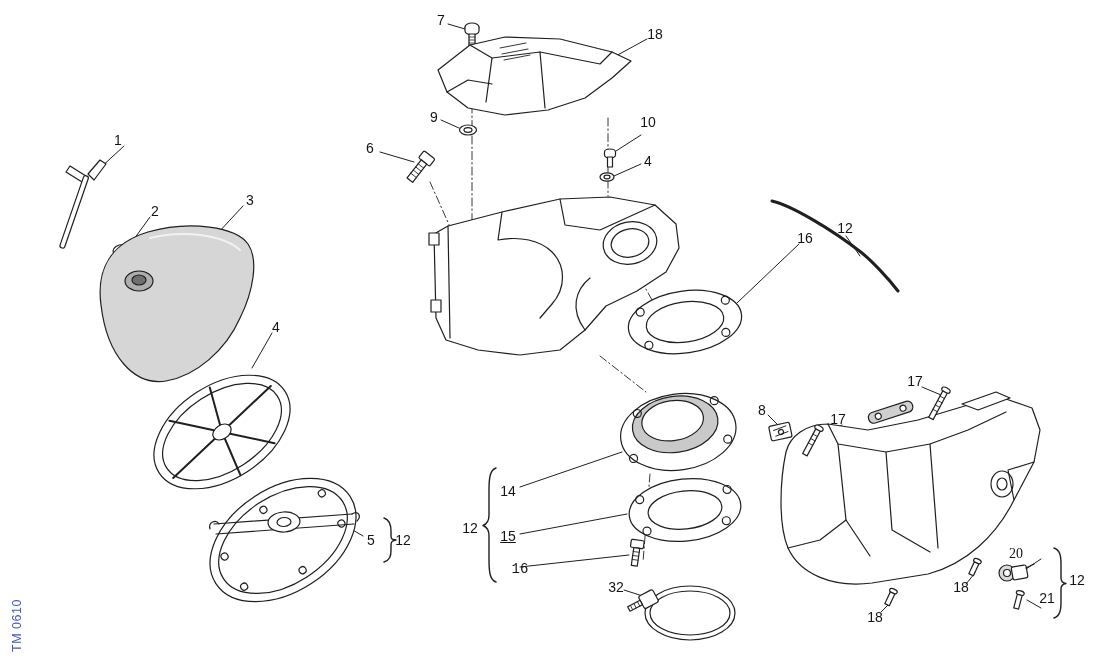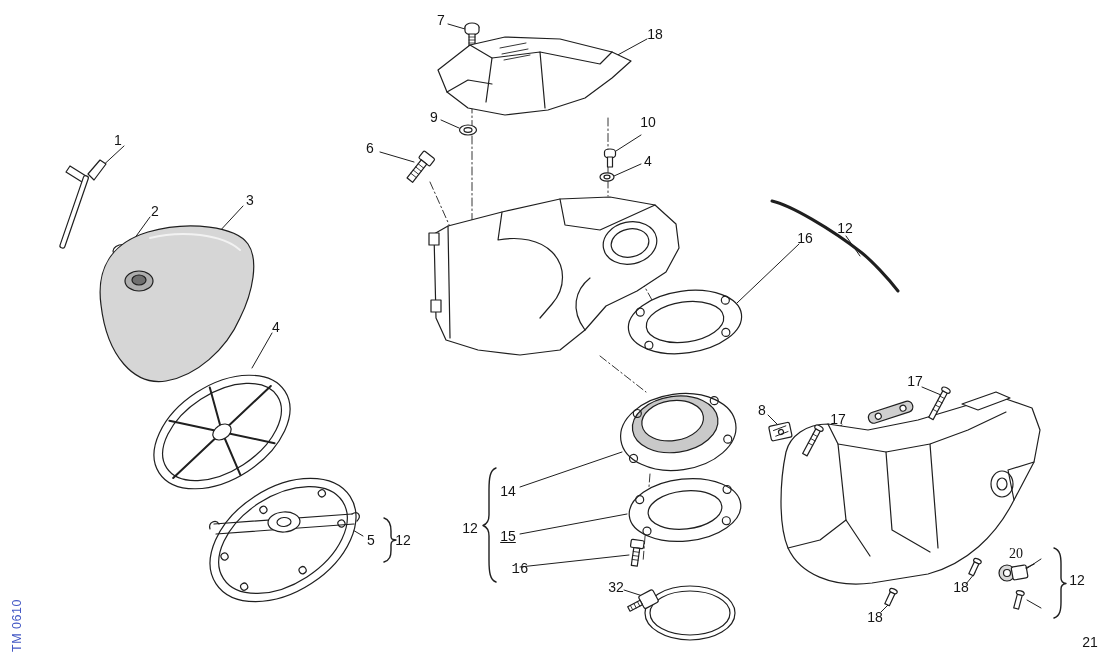--- a/index.html
+++ b/index.html
@@ -301,19 +301,19 @@
       <div class="callout" style="left: 805px; top: 238px;">16</div>
       <div class="callout" style="left: 508px; top: 491px;">14</div>
       <div class="callout" style="left: 508px; top: 536px; text-decoration: underline;">15</div>
       <div class="callout" style="left: 520px; top: 569px; font-family: Liberation Mono, monospace;">16</div>
       <div class="callout" style="left: 915px; top: 381px;">17</div>
       <div class="callout" style="left: 838px; top: 419px;">17</div>
       <div class="callout" style="left: 875px; top: 617px;">18</div>
       <div class="callout" style="left: 961px; top: 587px;">18</div>
       <div class="callout" style="left: 655px; top: 34px;">18</div>
       <div class="callout" style="left: 1016px; top: 554px; font-family: Liberation Serif, serif;">20</div>
-      <div class="callout" style="left: 1047px; top: 642px; margin-left: 43px;">21</div>
+      <div class="callout" style="left: 1047px; top: 598px;">21</div>
       <div class="callout" style="left: 616px; top: 587px;">32</div>
     </div>
 
   <div class="drawing-code" style="color: rgb(66, 87, 196);">TM 0610</div>
 
 </div>
 
 </body></html>

